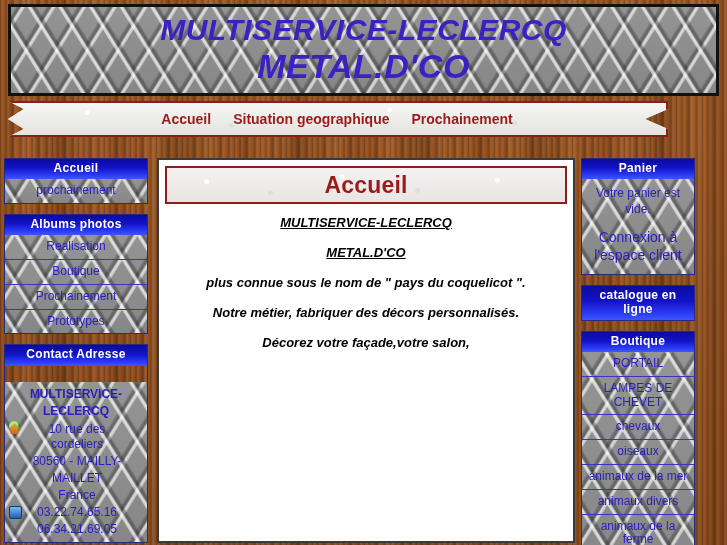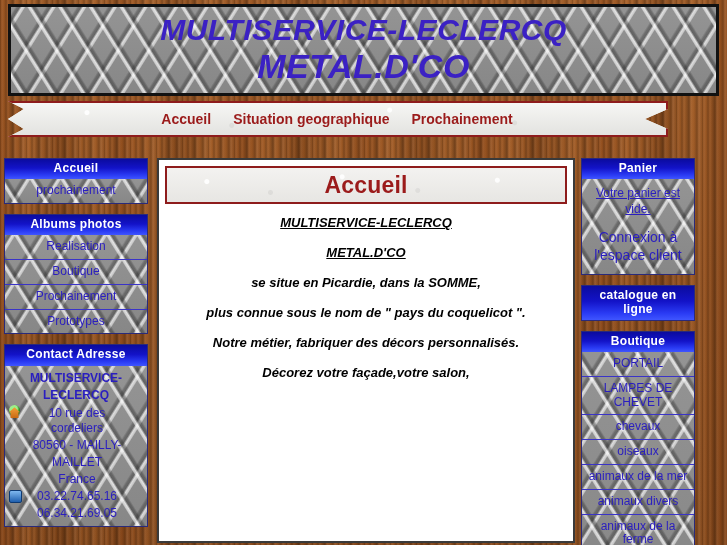--- a/index.html
+++ b/index.html
@@ -152,33 +152,32 @@
   }
   .panel-item:last-child { border-bottom: none; }
   .panel-item.no-rule { border-bottom: none; }
 
   .panel-text {
     font-size: 12px;
     color: #2a1ec0;
     text-align: center;
     padding: 7px 3px;
     line-height: 1.3;
-    text-decoration: underline;
   }
   .panel-link {
     font-size: 14px;
     color: #2a1ec0;
     text-align: center;
     padding: 5px 3px 10px;
     line-height: 1.25;
     cursor: pointer;
   }
 
   
-  .contact-body { padding: 3px 2px 4px; }
+  .contact-body { padding: 3px 2px 4px; margin-top: 16px; }
   .contact-name {
     font-size: 12px;
     font-weight: bold;
     color: #2a1ec0;
     text-align: center;
     line-height: 1.2;
     padding: 2px 4px 1px;
   }
   .contact-row {
     position: relative;
@@ -322,21 +321,20 @@
 
   </div>
 
   <div id="content">
     <div id="content-title">
       <h1>Accueil</h1>
     </div>
     <div id="content-body">
       <p class="body-line underlined">MULTISERVICE-LECLERCQ</p>
       <p class="body-line underlined">METAL.D'CO</p>
-      <p class="body-line">se situe en Picardie, dans la SOMME,</p>
       <p class="body-line">plus connue sous le nom de " pays du coquelicot ".</p>
       <p class="body-line">Notre métier, fabriquer des décors personnalisés.</p>
       <p class="body-line">Décorez votre façade,votre salon,</p>
     </div>
   </div>
 
   <div id="col-right">
 
     <div class="panel">
       <div class="panel-head">Panier</div>

